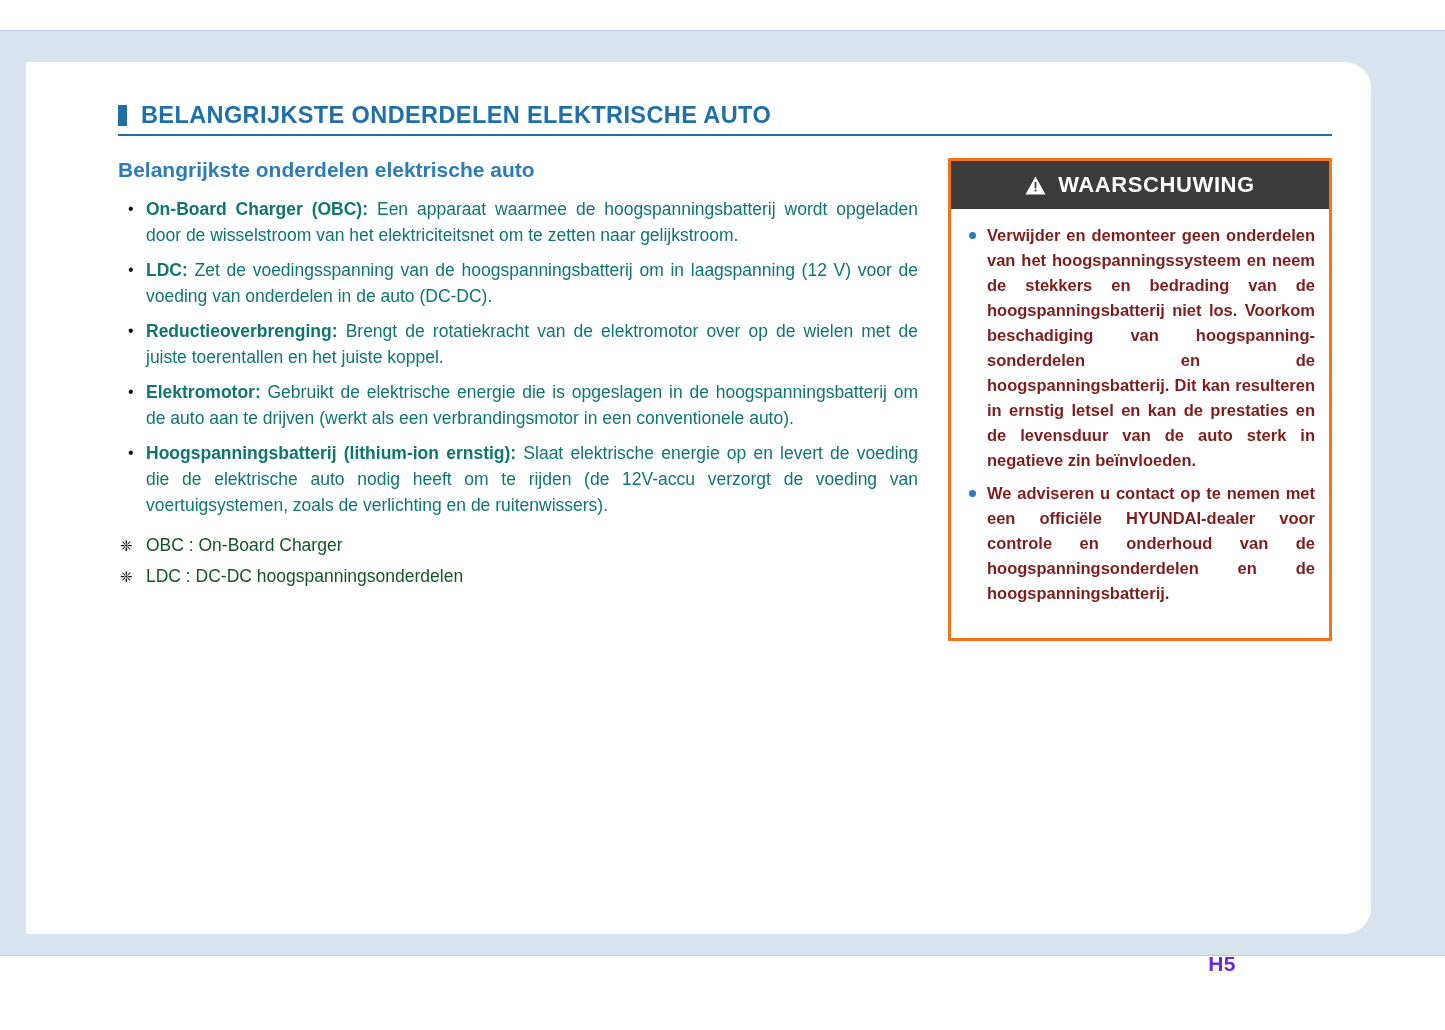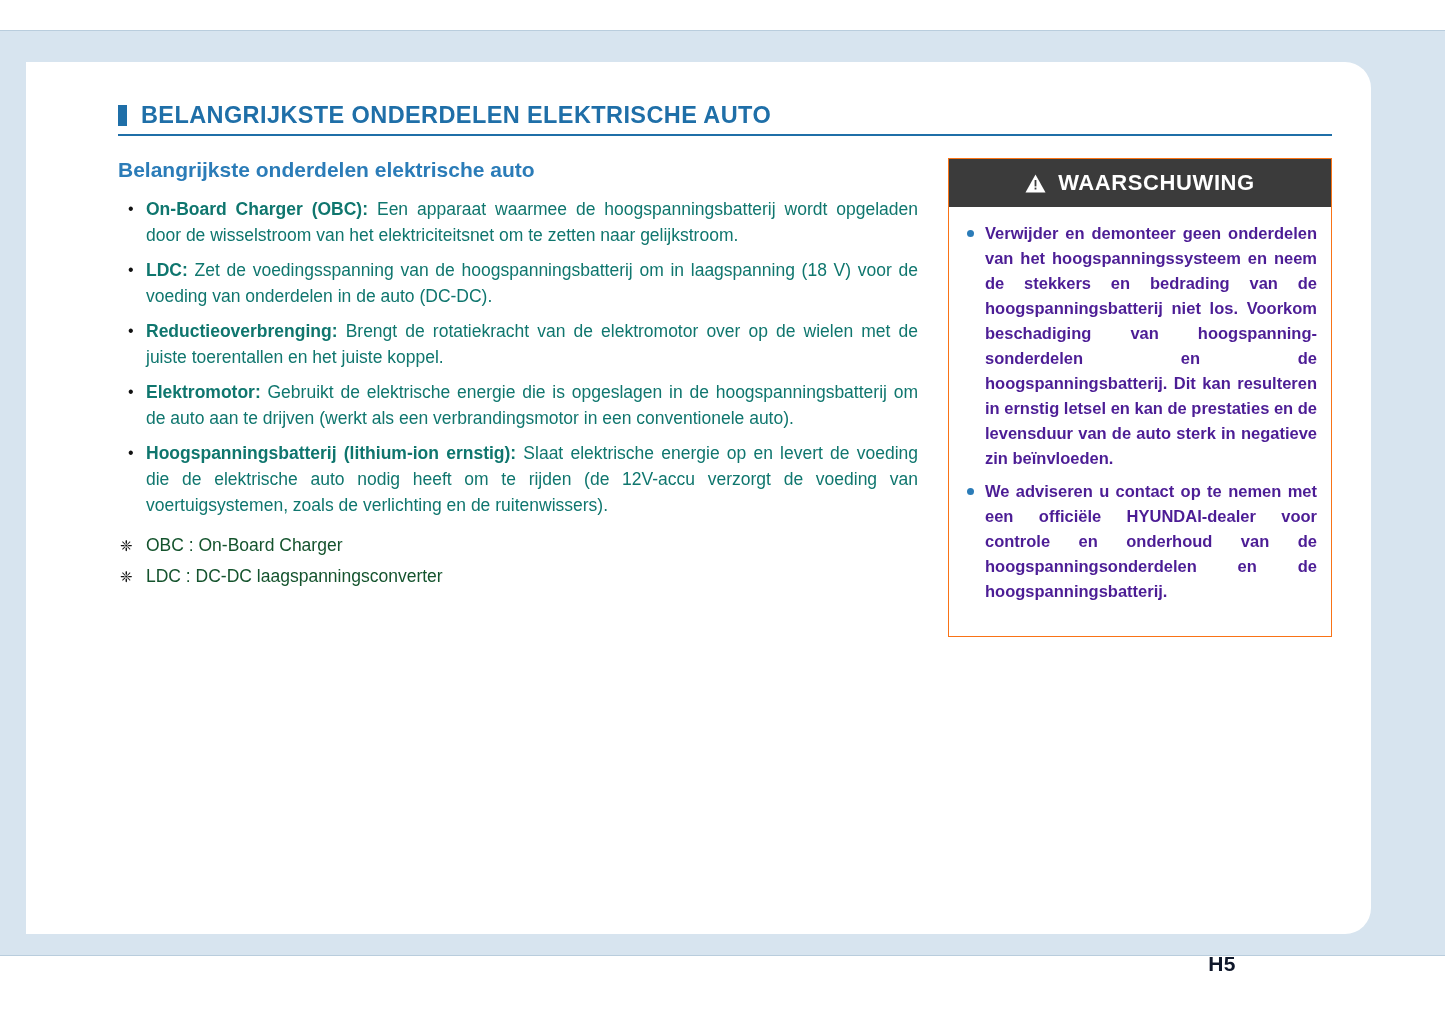--- a/index.html
+++ b/index.html
@@ -173,21 +173,21 @@
     line-height: 31px;
     color: #111111;
   }
 
   
   .warning-box {
     position: absolute;
     left: 948px;
     top: 158px;
     width: 384px;
-    border: 1px solid #f97316;
+    border: 3px solid #f97316;
     box-sizing: border-box;
     background: #ffffff;
   }
   .warning-header {
     background: #3b3b3b;
     height: 48px;
     display: flex;
     align-items: center;
     justify-content: center;
     gap: 12px;
@@ -211,21 +211,21 @@
     list-style: none;
     margin: 0;
     padding: 0;
   }
   ul.warn-list > li {
     position: relative;
     padding-left: 26px;
     font-size: 16.5px;
     line-height: 25px;
     font-weight: bold;
-    color: #4c1d95;
+    color: #7f1d1d;
     text-align: justify;
     text-justify: inter-word;
     margin-bottom: 8px;
   }
   ul.warn-list > li::before {
     content: "";
     position: absolute;
     left: 8px;
     top: 9px;
     width: 7px;
@@ -235,21 +235,21 @@
   }
   ul.warn-list > li:last-child { margin-bottom: 16px; }
 
   
   .page-number {
     position: absolute;
     right: 52px;
     top: 952px;
     font-size: 21px;
     font-weight: bold;
-    color: #0f172a;
+    color: #6d28d9;
     letter-spacing: 0.5px;
   }
 </style>
 </head>
 <body>
 
 <div class="page">
 
   <div class="band-top"></div>
   <div class="band-body"></div>
@@ -265,29 +265,29 @@
       <span class="chapter-title">BELANGRIJKSTE ONDERDELEN ELEKTRISCHE AUTO</span>
     </div>
     <div class="chapter-rule"></div>
   </div>
 
   <div class="left-col">
     <h2 class="section-heading">Belangrijkste onderdelen elektrische auto</h2>
 
     <ul class="bullets">
       <li><span class="term">On-Board Charger (OBC):</span><span> Een apparaat waarmee de hoogspanningsbatterij wordt opgeladen door de wisselstroom van het elektriciteitsnet om te zetten naar gelijkstroom.</span></li>
-      <li><span class="term">LDC:</span><span> Zet de voedingsspanning van de hoogspanningsbatterij om in laagspanning (18 V) voor de voeding van onderdelen in de auto (DC-DC).</span></li>
+      <li><span class="term">LDC:</span><span> Zet de voedingsspanning van de hoogspanningsbatterij om in laagspanning (12 V) voor de voeding van onderdelen in de auto (DC-DC).</span></li>
       <li><span class="term">Reductieoverbrenging:</span><span> Brengt de rotatiekracht van de elektromotor over op de wielen met de juiste toerentallen en het juiste koppel.</span></li>
       <li><span class="term">Elektromotor:</span><span> Gebruikt de elektrische energie die is opgeslagen in de hoogspanningsbatterij om de auto aan te drijven (werkt als een verbrandingsmotor in een conventionele auto).</span></li>
       <li><span class="term">Hoogspanningsbatterij (lithium-ion ernstig):</span><span> Slaat elektrische energie op en levert de voeding die de elektrische auto nodig heeft om te rijden (de 12V-accu verzorgt de voeding van voertuigsystemen, zoals de verlichting en de ruitenwissers).</span></li>
     </ul>
 
     <div class="notes">
       <div class="note-line">OBC : On-Board Charger</div>
-      <div class="note-line">LDC : DC-DC laagspanningsconverter</div>
+      <div class="note-line">LDC : DC-DC hoogspanningsonderdelen</div>
     </div>
   </div>
 
   <div class="warning-box">
     <div class="warning-header">
       <span class="warn-tri">
         <svg width="21" height="19" viewBox="0 0 21 19">
           <path d="M10.5 0.5 L20.5 18.5 L0.5 18.5 Z" fill="#ffffff"></path>
           <rect x="9.6" y="6" width="1.8" height="6.4" fill="#3b3b3b"></rect>
           <rect x="9.6" y="13.6" width="1.8" height="1.9" fill="#3b3b3b"></rect>

